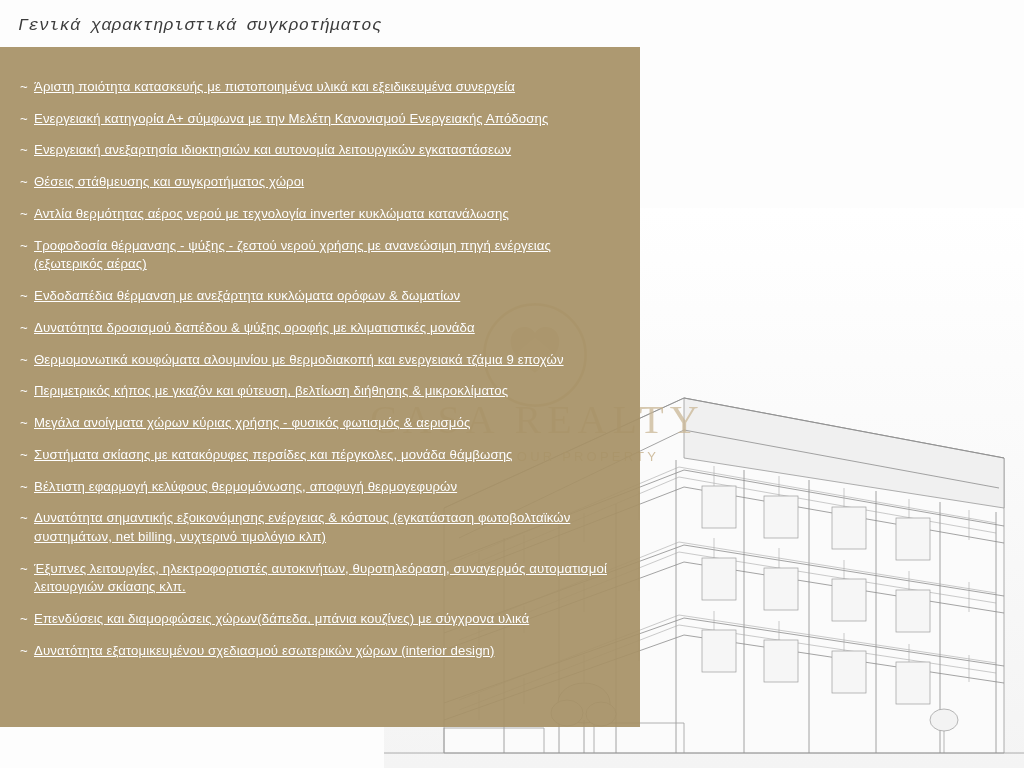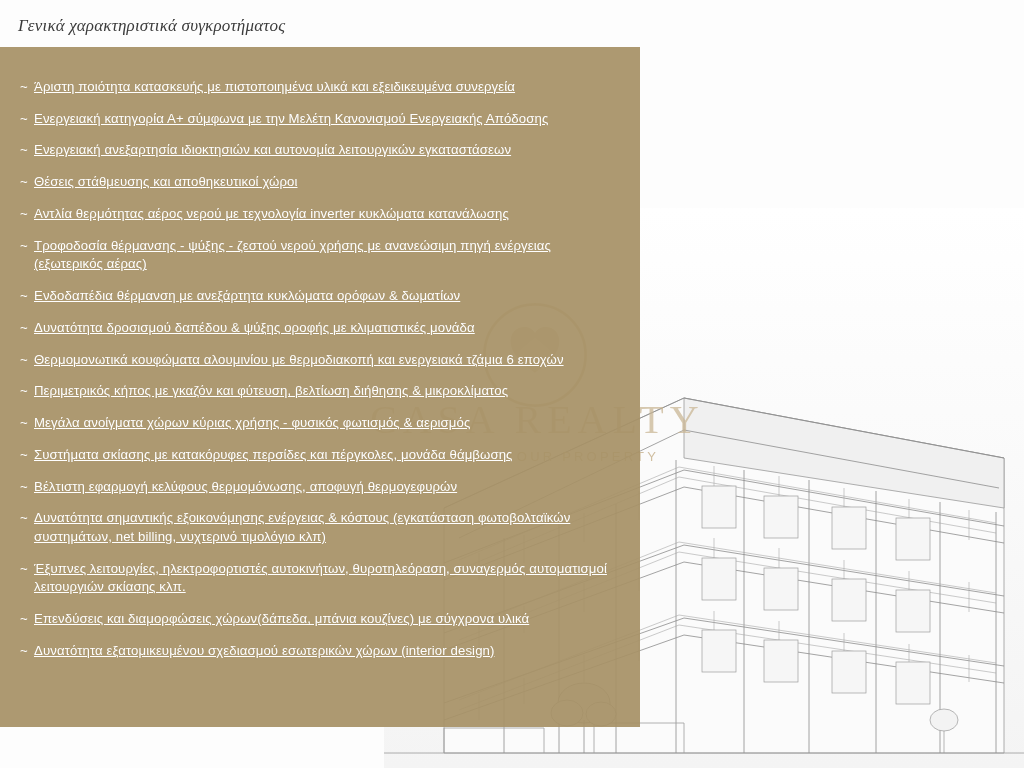--- a/index.html
+++ b/index.html
@@ -71,21 +71,21 @@
 
   
   .page-title {
     position: absolute;
     left: 18px;
     top: 16px;
     font-size: 17px;
     font-style: italic;
     color: #3b3b3b;
     letter-spacing: 0.2px;
-    font-family: Liberation Serif, serif;
+    font-family: Liberation Mono, monospace;
   }
 
   
   .panel {
     position: absolute;
     left: 0;
     top: 47px;
     width: 640px;
     height: 680px;
     background: #a79166;
@@ -251,41 +251,41 @@
     <div class="feature">
         <span class="tilde">~</span>
         <span class="txt">Ενεργειακή κατηγορία Α+ σύμφωνα με την Μελέτη Κανονισμού Ενεργειακής Απόδοσης</span>
       </div>
     <div class="feature">
         <span class="tilde">~</span>
         <span class="txt">Ενεργειακή ανεξαρτησία ιδιοκτησιών και αυτονομία λειτουργικών εγκαταστάσεων</span>
       </div>
     <div class="feature">
         <span class="tilde">~</span>
-        <span class="txt">Θέσεις στάθμευσης και αποθηκευτικοί χώροι</span>
+        <span class="txt">Θέσεις στάθμευσης και συγκροτήματος χώροι</span>
       </div>
     <div class="feature">
         <span class="tilde">~</span>
         <span class="txt">Αντλία θερμότητας αέρος νερού με τεχνολογία inverter κυκλώματα κατανάλωσης</span>
       </div>
     <div class="feature">
         <span class="tilde">~</span>
         <span class="txt">Τροφοδοσία θέρμανσης - ψύξης - ζεστού νερού χρήσης με ανανεώσιμη πηγή ενέργειας (εξωτερικός αέρας)</span>
       </div>
     <div class="feature">
         <span class="tilde">~</span>
         <span class="txt">Ενδοδαπέδια θέρμανση με ανεξάρτητα κυκλώματα ορόφων &amp; δωματίων</span>
       </div>
     <div class="feature">
         <span class="tilde">~</span>
         <span class="txt">Δυνατότητα δροσισμού δαπέδου &amp; ψύξης οροφής με κλιματιστικές μονάδα</span>
       </div>
     <div class="feature">
         <span class="tilde">~</span>
-        <span class="txt">Θερμομονωτικά κουφώματα αλουμινίου με θερμοδιακοπή και ενεργειακά τζάμια 6 εποχών</span>
+        <span class="txt">Θερμομονωτικά κουφώματα αλουμινίου με θερμοδιακοπή και ενεργειακά τζάμια 9 εποχών</span>
       </div>
     <div class="feature">
         <span class="tilde">~</span>
         <span class="txt">Περιμετρικός κήπος με γκαζόν και φύτευση, βελτίωση διήθησης &amp; μικροκλίματος</span>
       </div>
     <div class="feature">
         <span class="tilde">~</span>
         <span class="txt">Μεγάλα ανοίγματα χώρων κύριας χρήσης - φυσικός φωτισμός &amp; αερισμός</span>
       </div>
     <div class="feature">

